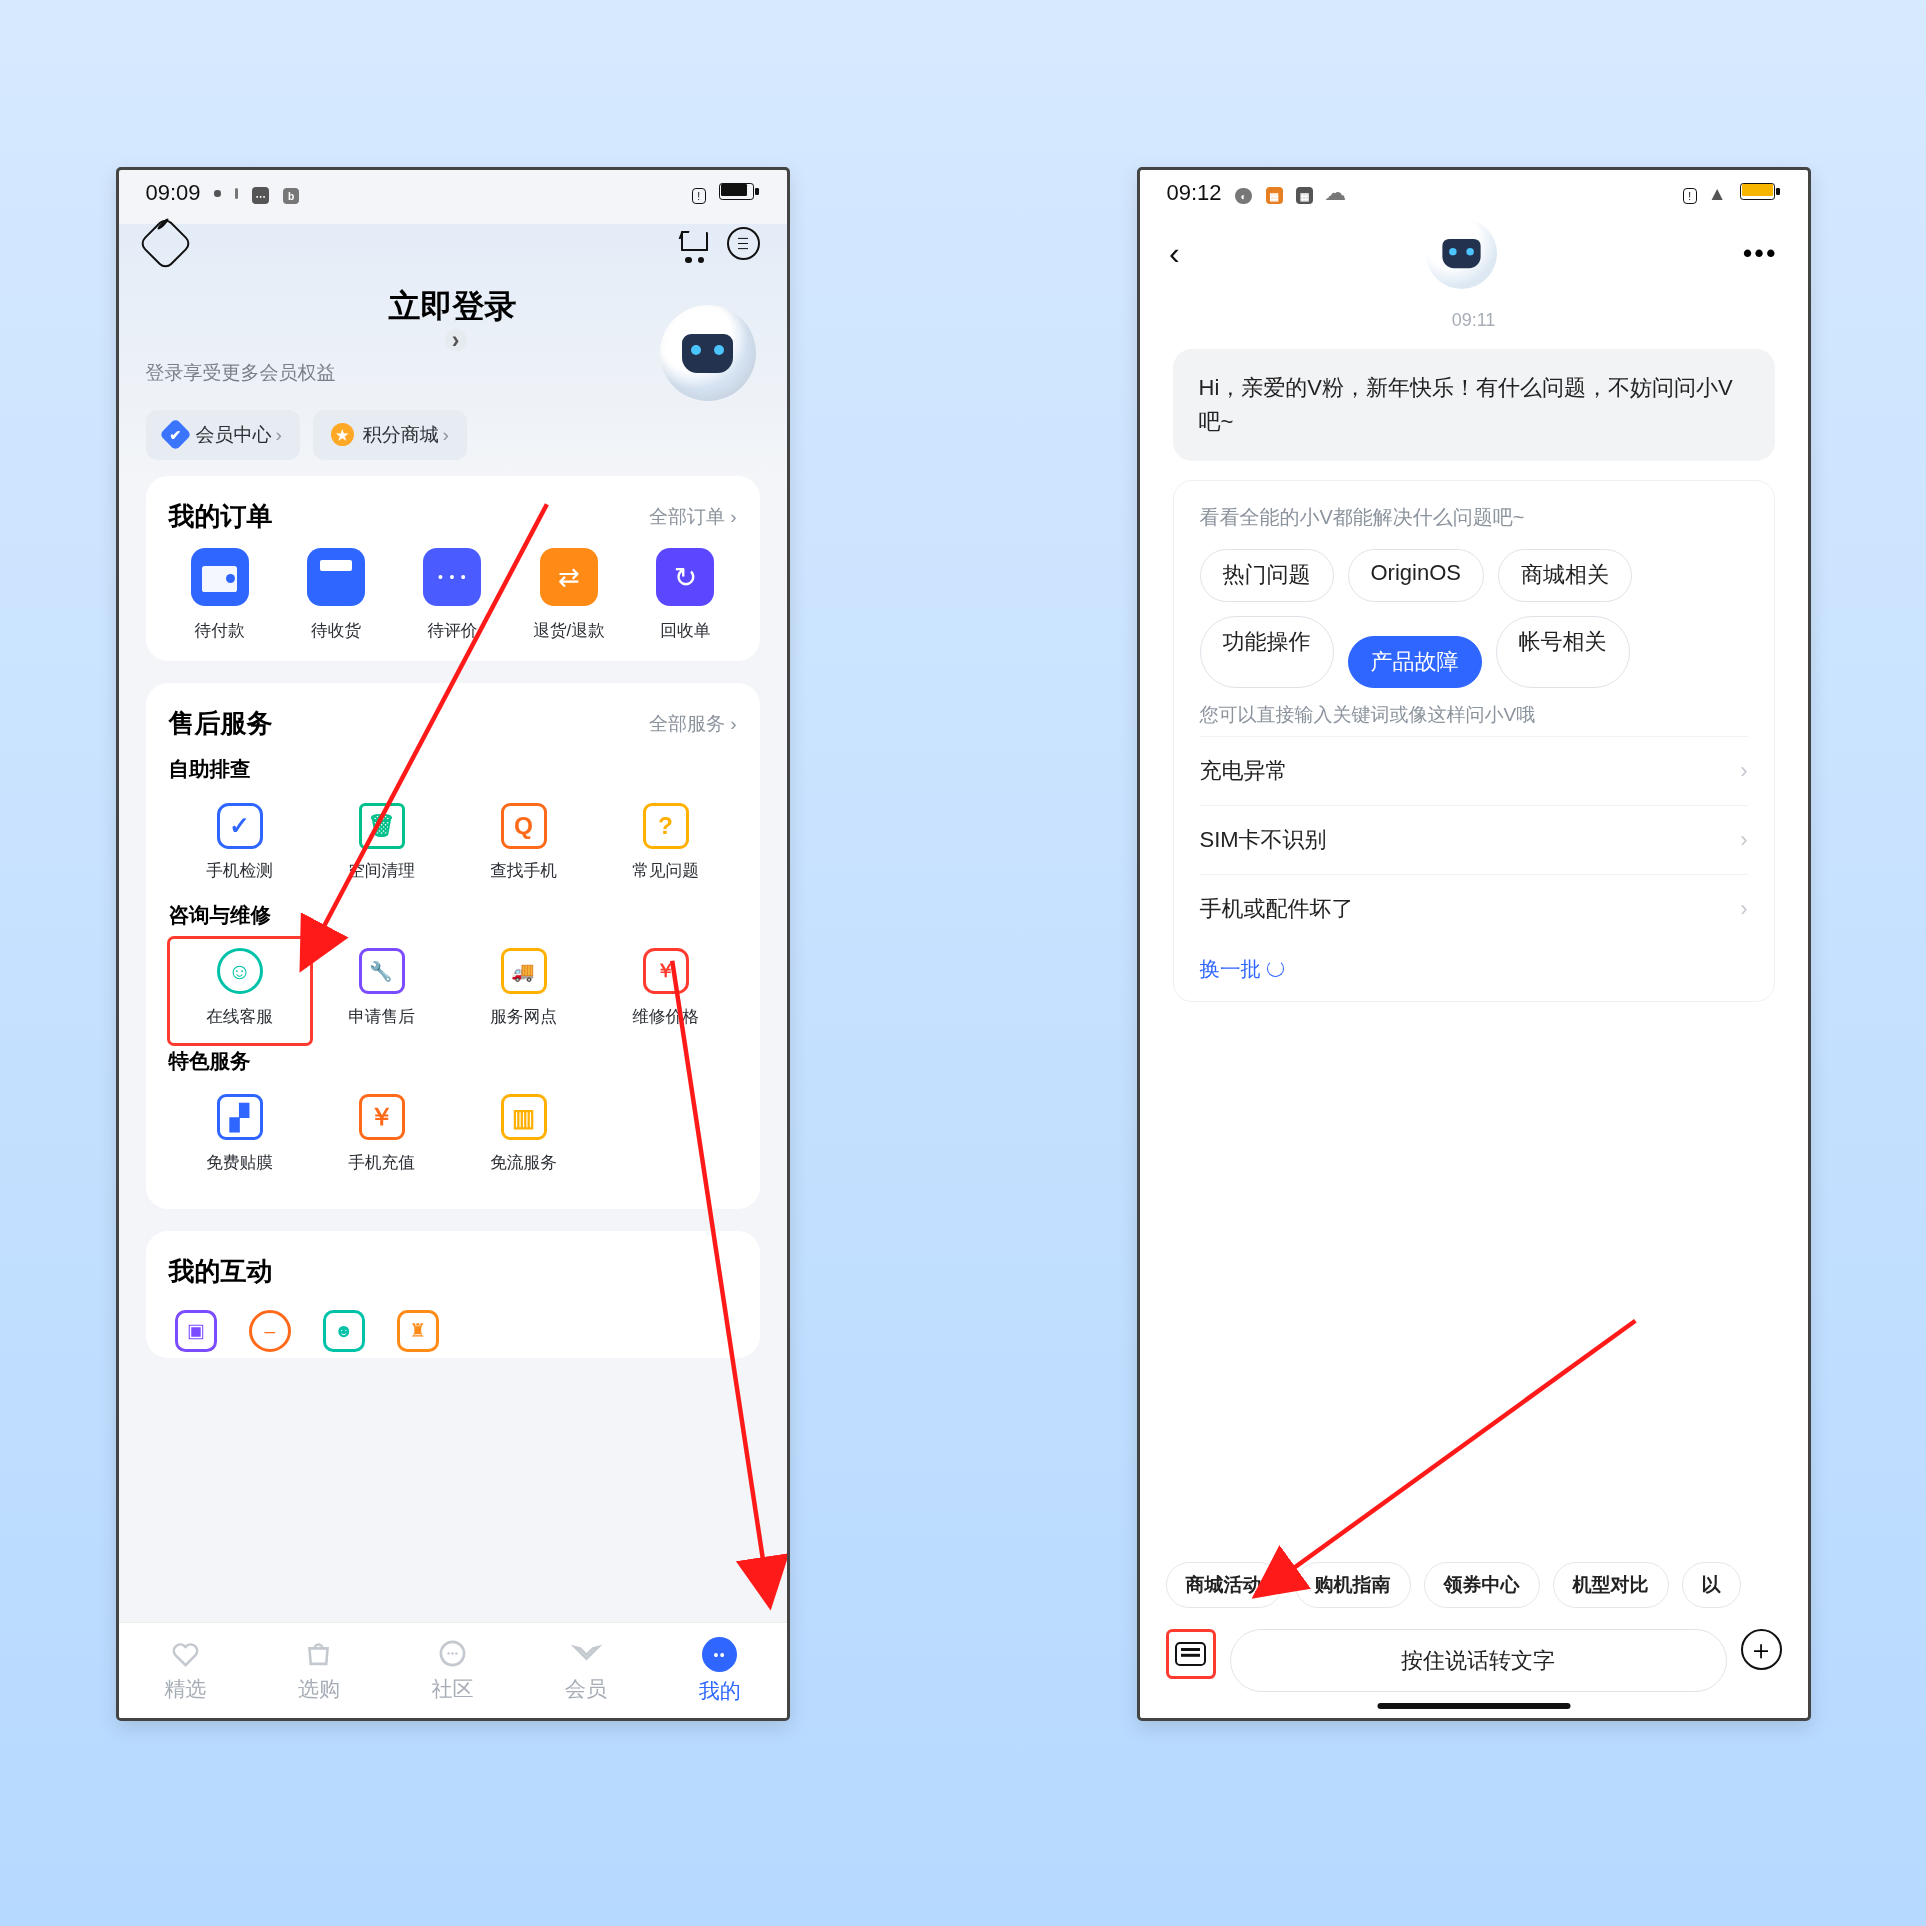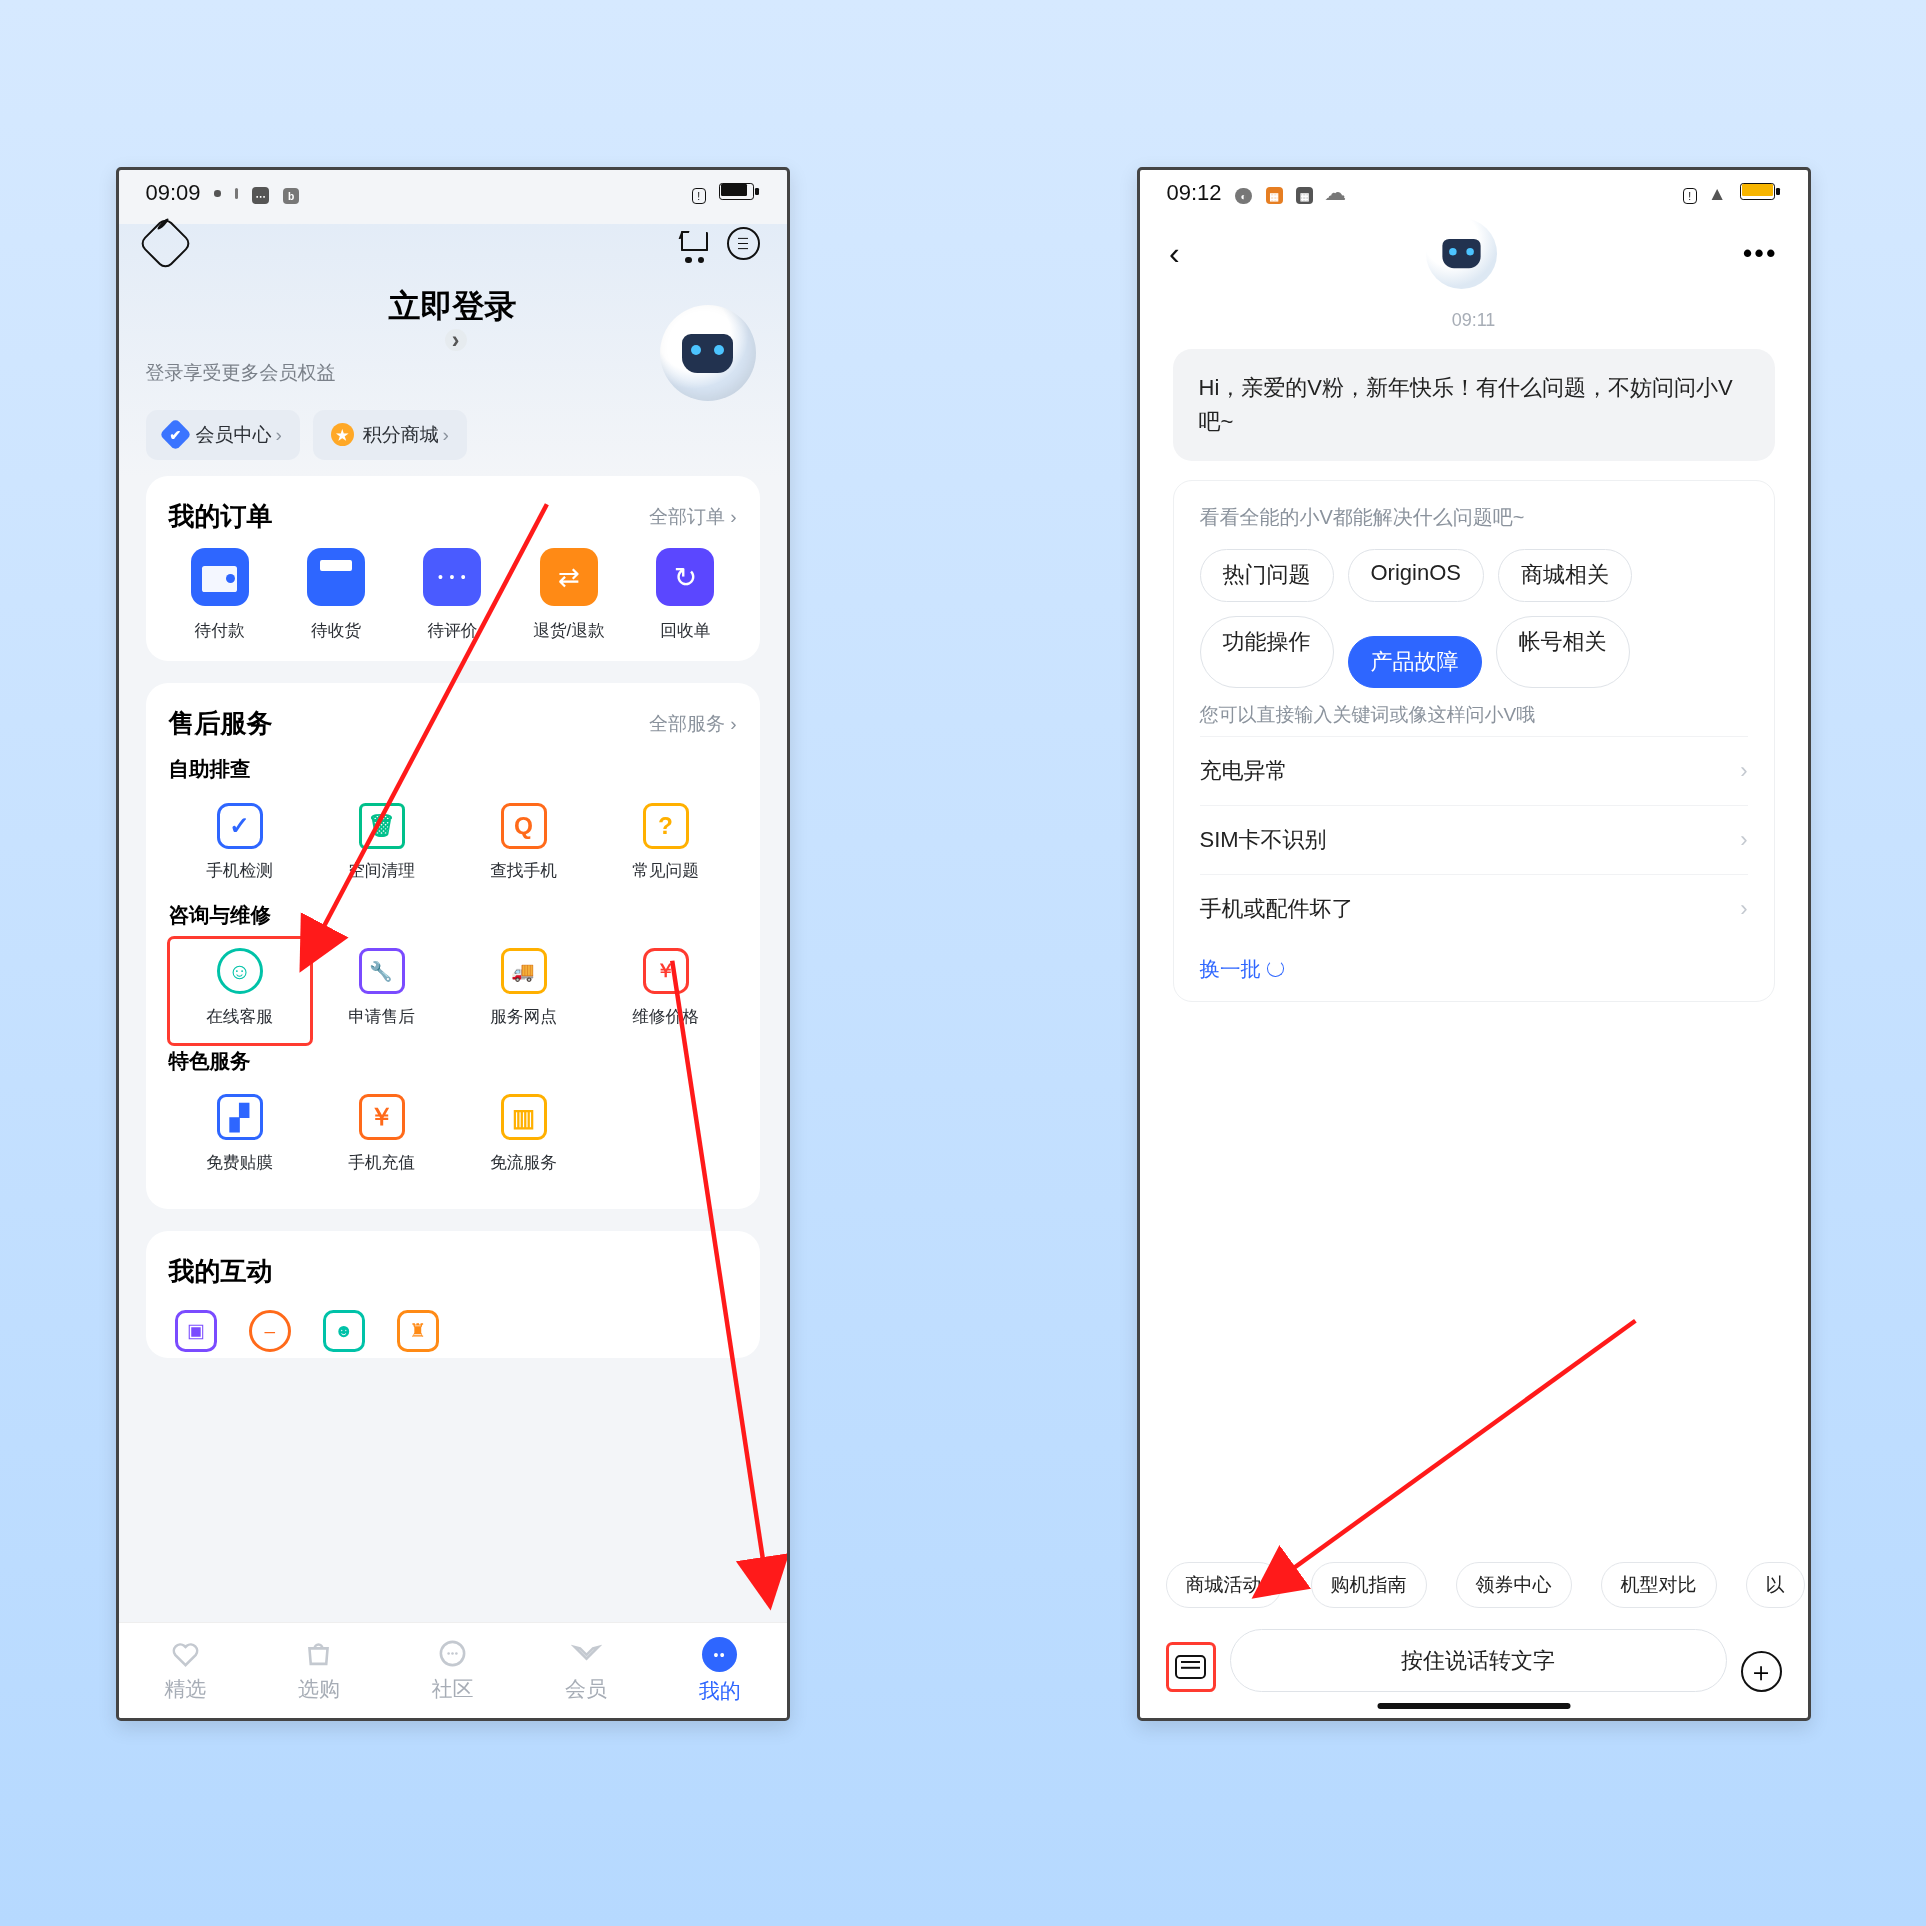--- a/index.html
+++ b/index.html
@@ -121,23 +121,23 @@
   .chips{ display:flex;flex-wrap:wrap;gap:14px;margin-bottom:10.3px;}
   .chip{ border:1.3px solid #dfe3e8;border-radius:39px;padding:10.3px 22px;font-size:22px;color:#222;background:#fff;}
   .chip.active{ background:#2e66ff;color:#fff;border-color:#2e66ff;margin-top:20px;}
   .hint2{ color:#8b939d;font-size:19px;margin:14px 0 7.7px;}
   .qrow{ display:flex;justify-content:space-between;align-items:center;padding:19px 0;border-top:1.3px solid #f1f2f4;font-size:22px;color:#222;}
   .qrow:first-of-type{border-top:none;}
   .qrow .ar{ color:#c4c9d0;font-size:22px;}
   .refresh{ color:#2e66ff;font-size:20.5px;margin-top:11.6px;display:inline-flex;align-items:center;gap:6.4px;}
   .refresh .ic{ width:16.7px;height:16.7px;border:1.9px solid #2e66ff;border-top-color:transparent;border-radius:50%;display:inline-block;}
 
-  .quickrow{ position:absolute;bottom:110px;left:0;right:0;padding:0 26px;display:flex;gap:29px;overflow:hidden;}
+  .quickrow{ position:absolute;bottom:110px;left:0;right:0;padding:0 26px;display:flex;gap:13px;overflow:hidden;font-weight:bold;}
   .qchip{ border:1.3px solid #e3e6ea;border-radius:39px;padding:9px 19px;font-size:19px;color:#222;white-space:nowrap;}
-  .inputbar{ position:absolute;bottom:26px;left:0;right:0;padding:0 26px;display:flex;align-items:flex-end;gap:14px;}
+  .inputbar{ position:absolute;bottom:26px;left:0;right:0;padding:0 26px;display:flex;align-items:flex-start;gap:14px;}
   .kb{ width:50px;height:50px;border:3.2px solid #ff3b30;border-radius:6.4px;display:flex;align-items:center;justify-content:center;background:#fff;}
   .kb-inner{ width:31px;height:24.4px;border:2.6px solid #111;border-radius:5.1px;position:relative;}
   .kb-inner::before{content:"";position:absolute;left:3.9px;right:3.9px;top:3.9px;height:2.6px;background:#111;box-shadow:0 5.8px #111;}
   .voice{ flex:1;border:1.3px solid #dfe3e8;border-radius:39px;padding:15.4px 0;text-align:center;font-size:22px;color:#222;}
   .plus{ width:41px;height:41px;border:2.6px solid #111;border-radius:50%;display:flex;align-items:center;justify-content:center;font-size:27px;}
   .homebar{ position:absolute;bottom:9px;left:50%;transform:translateX(-50%);width:193px;height:6.4px;background:#111;border-radius:6.4px;}
 </style>
 </head>
 <body>
 

